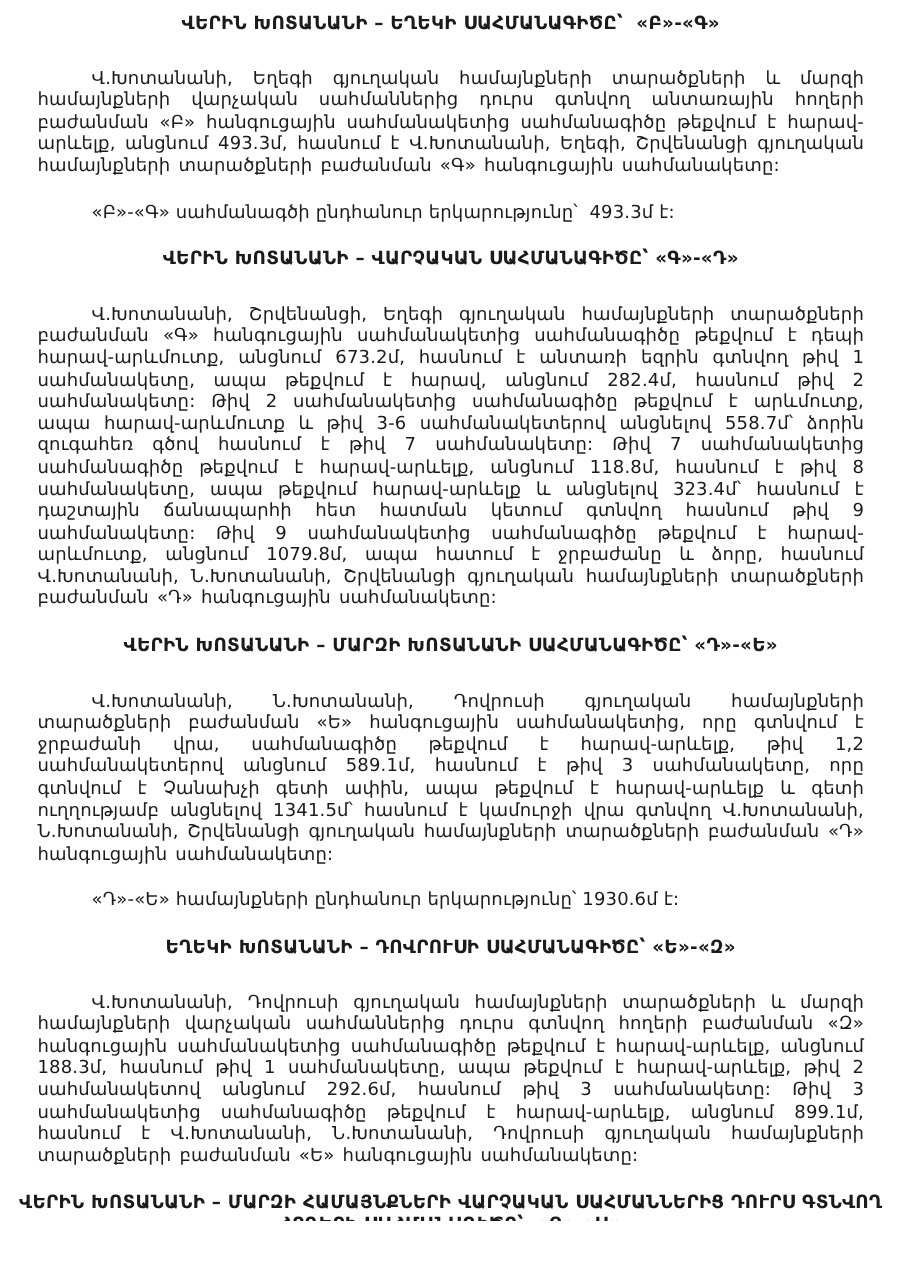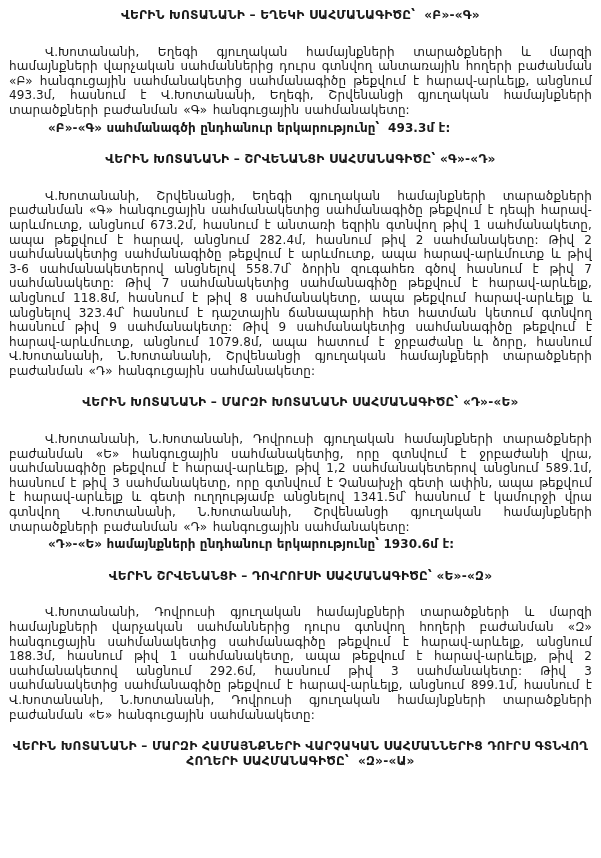--- a/index.html
+++ b/index.html
@@ -29,59 +29,58 @@
   .section-heading {
     margin: 0 0 22px 0;
     font-size: 12.2px;
     line-height: 14.6px;
     font-weight: bold;
     text-align: center;
     letter-spacing: 0.2px;
     white-space: pre-wrap;
   }
   .section-body {
-    margin: 0;
+    margin: 16px;
     text-align: justify;
     text-align-last: left;
     text-indent: 36px;
     word-spacing: 1.5px;
     letter-spacing: 0.1px;
   }
   .section-summary {
-    margin: 3px;
+    margin: 16px;
     text-indent: 36px;
     white-space: pre-wrap;
     letter-spacing: 0.1px;
-    font-weight: bold;
   }
 </style>
 </head>
 <body>
 
 <div class="page">
 
   <section class="doc-section">
     <h2 class="section-heading">ՎԵՐԻՆ ԽՈՏԱՆԱՆԻ – ԵՂԵԿԻ ՍԱՀՄԱՆԱԳԻԾԸ՝  «Բ»-«Գ»</h2>
     <p class="section-body">Վ.Խոտանանի, Եղեգի գյուղական համայնքների տարածքների և մարզի համայնքների վարչական սահմաններից դուրս գտնվող անտառային հողերի բաժանման «Բ» հանգուցային սահմանակետից սահմանագիծը թեքվում է հարավ-արևելք, անցնում 493.3մ, հասնում է Վ.Խոտանանի, Եղեգի, Շրվենանցի գյուղական համայնքների տարածքների բաժանման «Գ» հանգուցային սահմանակետը:</p>
     <p class="section-summary">«Բ»-«Գ» սահմանագծի ընդհանուր երկարությունը՝  493.3մ է:</p>
   </section>
 
   <section class="doc-section">
-    <h2 class="section-heading">ՎԵՐԻՆ ԽՈՏԱՆԱՆԻ – ՇՐՎԵՆԱՆՑԻ ՍԱՀՄԱՆԱԳԻԾԸ՝ «Գ»-«Դ»</h2>
+    <h2 class="section-heading">ՎԵՐԻՆ ԽՈՏԱՆԱՆԻ – ՎԱՐՉԱԿԱՆ ՍԱՀՄԱՆԱԳԻԾԸ՝ «Գ»-«Դ»</h2>
     <p class="section-body">Վ.Խոտանանի, Շրվենանցի, Եղեգի գյուղական համայնքների տարածքների բաժանման «Գ» հանգուցային սահմանակետից սահմանագիծը թեքվում է դեպի հարավ-արևմուտք, անցնում 673.2մ, հասնում է անտառի եզրին գտնվող թիվ 1 սահմանակետը, ապա թեքվում է հարավ, անցնում 282.4մ, հասնում թիվ 2 սահմանակետը: Թիվ 2 սահմանակետից սահմանագիծը թեքվում է արևմուտք, ապա հարավ-արևմուտք և թիվ 3-6 սահմանակետերով անցնելով 558.7մ՝ ձորին զուգահեռ գծով հասնում է թիվ 7 սահմանակետը: Թիվ 7 սահմանակետից սահմանագիծը թեքվում է հարավ-արևելք, անցնում 118.8մ, հասնում է թիվ 8 սահմանակետը, ապա թեքվում հարավ-արևելք և անցնելով 323.4մ՝ հասնում է դաշտային ճանապարհի հետ հատման կետում գտնվող հասնում թիվ 9 սահմանակետը: Թիվ 9 սահմանակետից սահմանագիծը թեքվում է հարավ-արևմուտք, անցնում 1079.8մ, ապա հատում է ջրբաժանը և ձորը, հասնում Վ.Խոտանանի, Ն.Խոտանանի, Շրվենանցի գյուղական համայնքների տարածքների բաժանման «Դ» հանգուցային սահմանակետը:</p>
   </section>
 
   <section class="doc-section">
     <h2 class="section-heading">ՎԵՐԻՆ ԽՈՏԱՆԱՆԻ – ՄԱՐԶԻ ԽՈՏԱՆԱՆԻ ՍԱՀՄԱՆԱԳԻԾԸ՝ «Դ»-«Ե»</h2>
     <p class="section-body">Վ.Խոտանանի, Ն.Խոտանանի, Դովրուսի գյուղական համայնքների տարածքների բաժանման «Ե» հանգուցային սահմանակետից, որը գտնվում է ջրբաժանի վրա, սահմանագիծը թեքվում է հարավ-արևելք, թիվ 1,2 սահմանակետերով անցնում 589.1մ, հասնում է թիվ 3 սահմանակետը, որը գտնվում է Չանախչի գետի ափին, ապա թեքվում է հարավ-արևելք և գետի ուղղությամբ անցնելով 1341.5մ՝ հասնում է կամուրջի վրա գտնվող Վ.Խոտանանի, Ն.Խոտանանի, Շրվենանցի գյուղական համայնքների տարածքների բաժանման «Դ» հանգուցային սահմանակետը:</p>
     <p class="section-summary">«Դ»-«Ե» համայնքների ընդհանուր երկարությունը՝ 1930.6մ է:</p>
   </section>
 
   <section class="doc-section">
-    <h2 class="section-heading">ՎԵՐԻՆ ՇՐՎԵՆԱՆՑԻ – ԴՈՎՐՈՒՍԻ ՍԱՀՄԱՆԱԳԻԾԸ՝ «Ե»-«Զ»</h2>
+    <h2 class="section-heading">ԵՂԵԿԻ ԽՈՏԱՆԱՆԻ – ԴՈՎՐՈՒՍԻ ՍԱՀՄԱՆԱԳԻԾԸ՝ «Ե»-«Զ»</h2>
     <p class="section-body">Վ.Խոտանանի, Դովրուսի գյուղական համայնքների տարածքների և մարզի համայնքների վարչական սահմաններից դուրս գտնվող հողերի բաժանման «Զ» հանգուցային սահմանակետից սահմանագիծը թեքվում է հարավ-արևելք, անցնում 188.3մ, հասնում թիվ 1 սահմանակետը, ապա թեքվում է հարավ-արևելք, թիվ 2 սահմանակետով անցնում 292.6մ, հասնում թիվ 3 սահմանակետը: Թիվ 3 սահմանակետից սահմանագիծը թեքվում է հարավ-արևելք, անցնում 899.1մ, հասնում է Վ.Խոտանանի, Ն.Խոտանանի, Դովրուսի գյուղական համայնքների տարածքների բաժանման «Ե» հանգուցային սահմանակետը:</p>
   </section>
 
   <section class="doc-section">
     <h2 class="section-heading">ՎԵՐԻՆ ԽՈՏԱՆԱՆԻ – ՄԱՐԶԻ ՀԱՄԱՅՆՔՆԵՐԻ ՎԱՐՉԱԿԱՆ ՍԱՀՄԱՆՆԵՐԻՑ ԴՈՒՐՍ ԳՏՆՎՈՂ ՀՈՂԵՐԻ ՍԱՀՄԱՆԱԳԻԾԸ՝  «Զ»-«Ա»</h2>
   </section>
 
 </div>
 
 </body></html>

